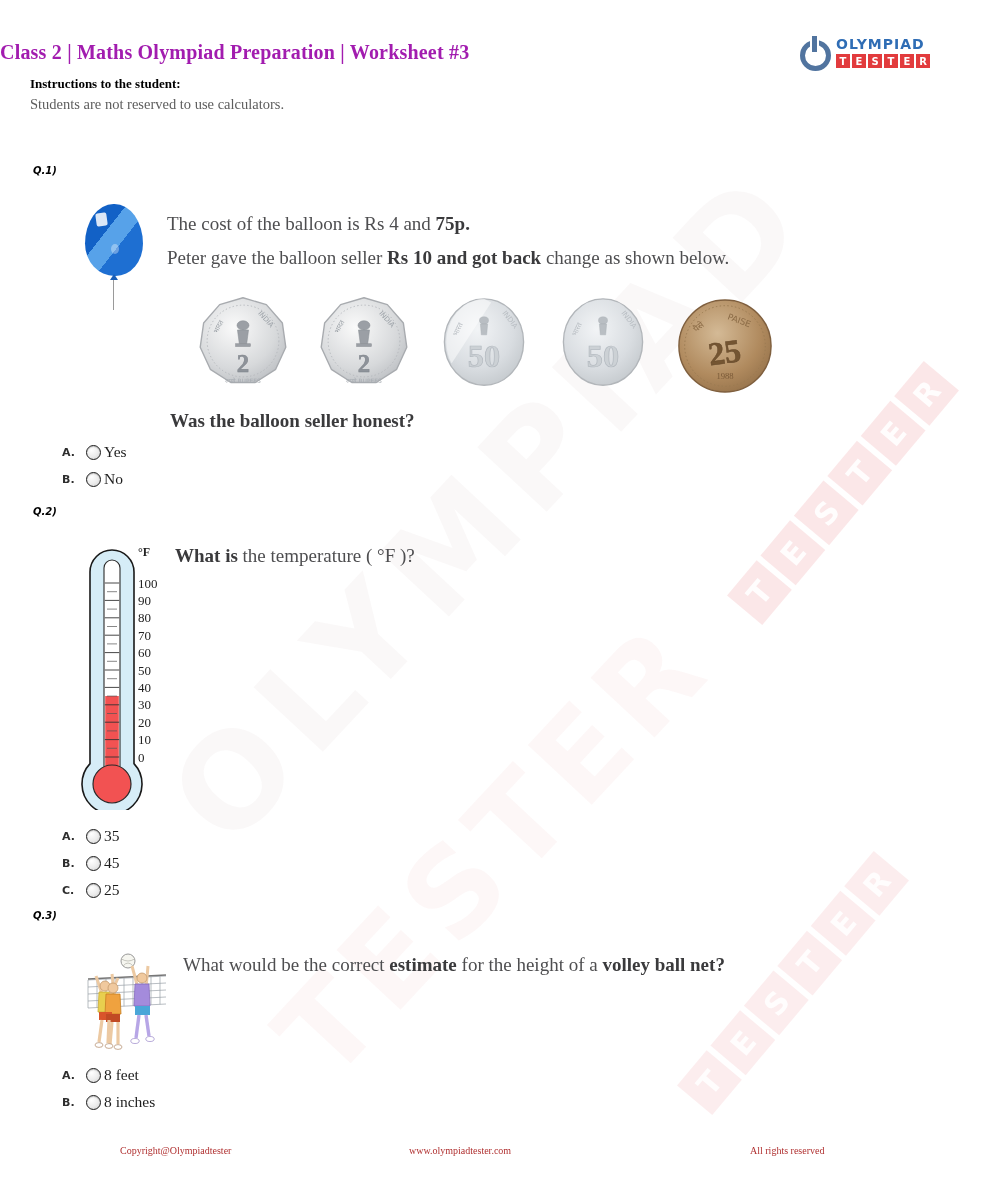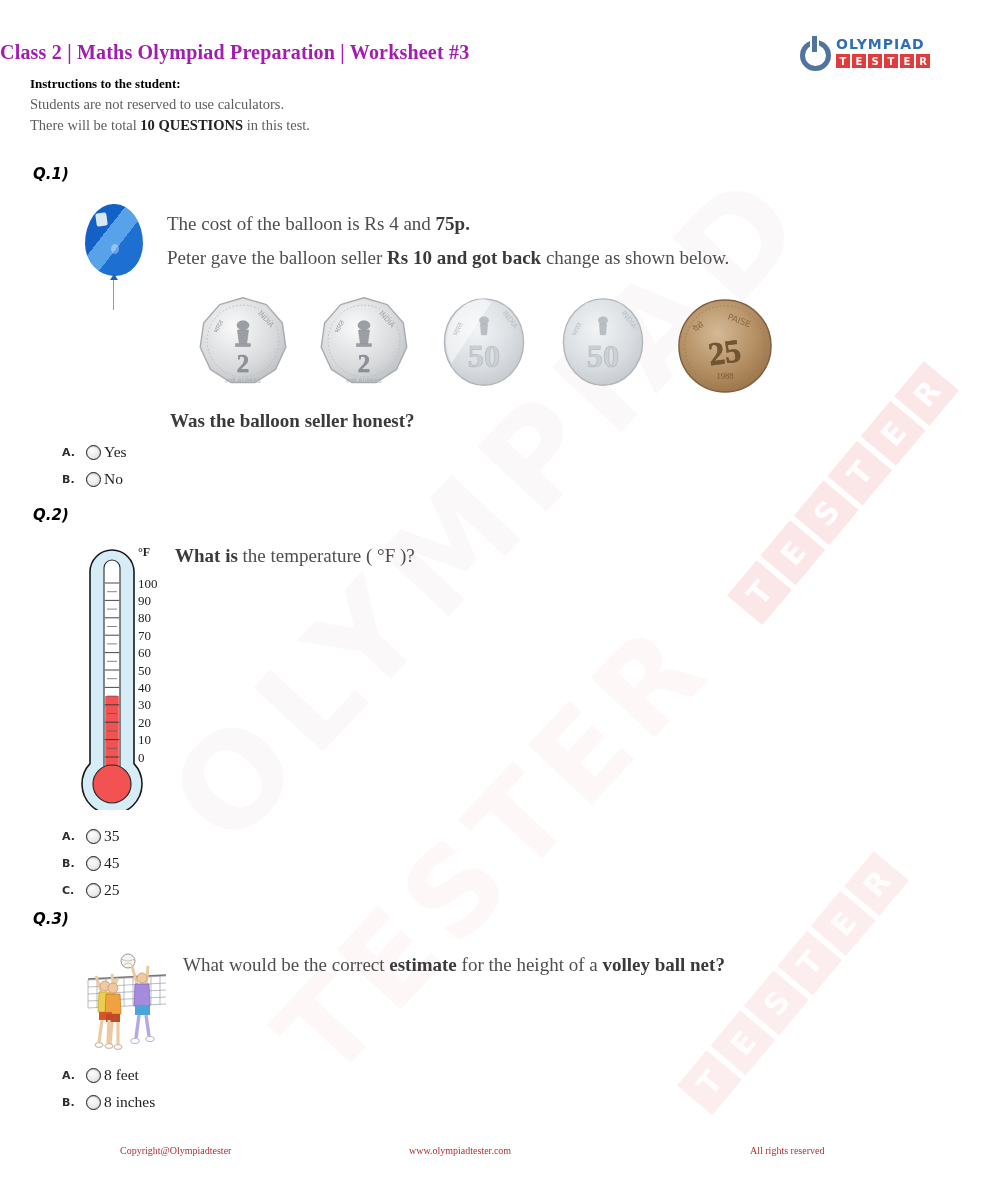--- a/index.html
+++ b/index.html
@@ -29,21 +29,21 @@
   .logo-block{width:14px;height:14px;background:#e23b3d;color:#ffffff;display:flex;align-items:center;justify-content:center;
               font-family:"DejaVu Sans",sans-serif;font-weight:bold;font-size:10px;}
 
   
   .instr{position:absolute;left:30px;top:76px;}
   .instr-h{font-size:13px;font-weight:bold;color:#000;}
   .instr-l{font-size:14.5px;color:#5d5d5d;margin-top:4px;}
   .instr-b{font-weight:bold;color:#222;}
 
   
-  .qlabel{font-family:"DejaVu Sans",sans-serif;font-weight:bold;font-style:italic;font-size:15px;color:#000;}
+  .qlabel{font-family:"DejaVu Sans",sans-serif;font-weight:bold;font-style:italic;font-size:10px;color:#000;}
   .qtext{font-family:Liberation Serif, serif;font-size:19px;color:#4e4e50;}
   .qtext b{color:#3a3a3c;}
   .opts{display:flex;flex-direction:column;gap:9px;}
   .opt-row{display:flex;align-items:center;}
   .opt-letter{font-family:"DejaVu Sans",sans-serif;font-weight:bold;font-size:11px;color:#2e2e2e;width:24px;}
   .opt-radio{width:13px;height:13px;border:1.6px solid #1b1b1b;border-radius:50%;flex:0 0 auto;
              background:radial-gradient(circle at 35% 30%, #ffffff 0%, #ececec 55%, #cdcdcd 100%);
              box-shadow:inset 0 1px 1px rgba(0,0,0,.2);}
   .opt-text{font-size:15.5px;color:#1d1d1d;margin-left:3px;}
 
@@ -129,23 +129,20 @@
           <span class="logo-block">T</span>
           <span class="logo-block">E</span>
           <span class="logo-block">R</span>
         </span>
       </div>
     </div>
 
     <div class="instr">
       <div class="instr-h">Instructions to the student:</div>
       <div class="instr-l">Students are not reserved to use calculators.</div>
-      <div class="instr-l">
-        <span>There will be total </span><span class="instr-b">10 QUESTIONS</span><span> in this test.</span>
-      </div>
     </div>
 
     <div class="abs qlabel" style="left:33px;top:165px;">Q.1)</div>
 
     <div class="balloon-wrap">
       <div class="balloon-body"></div>
       <div class="balloon-hl"></div>
       <div class="balloon-hl2"></div>
       <div class="balloon-knot"></div>
       <div class="balloon-string"></div>

